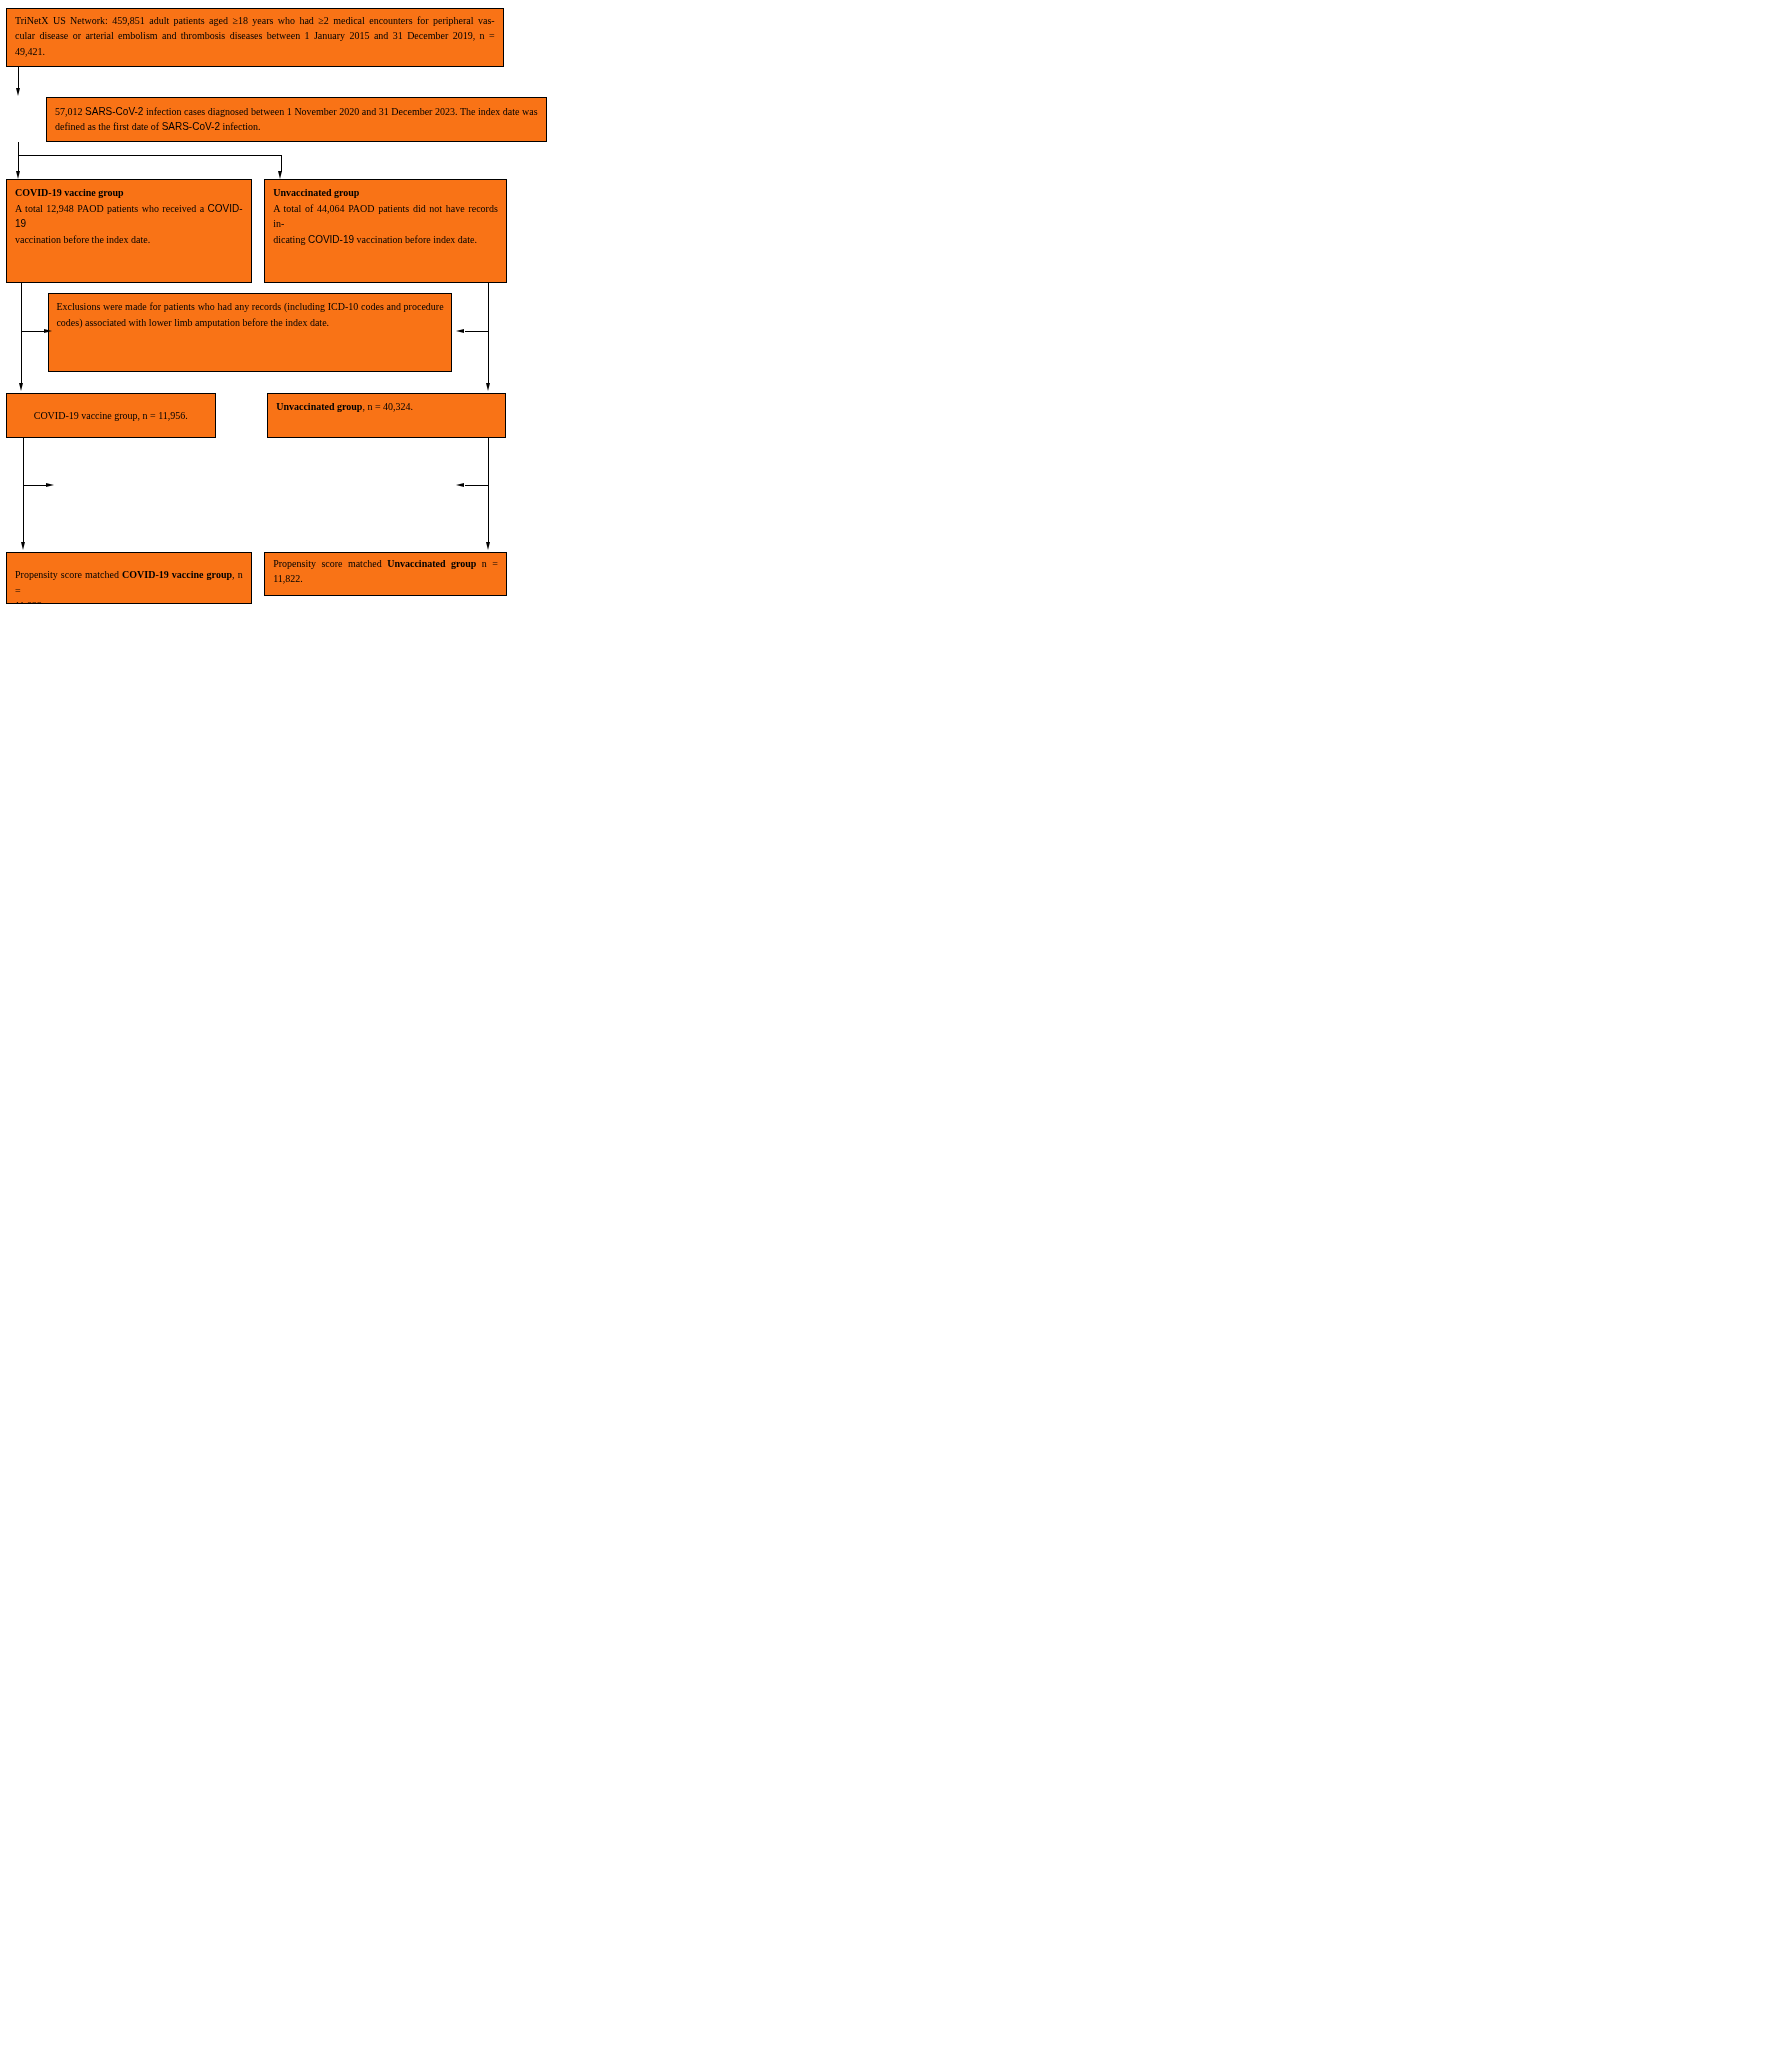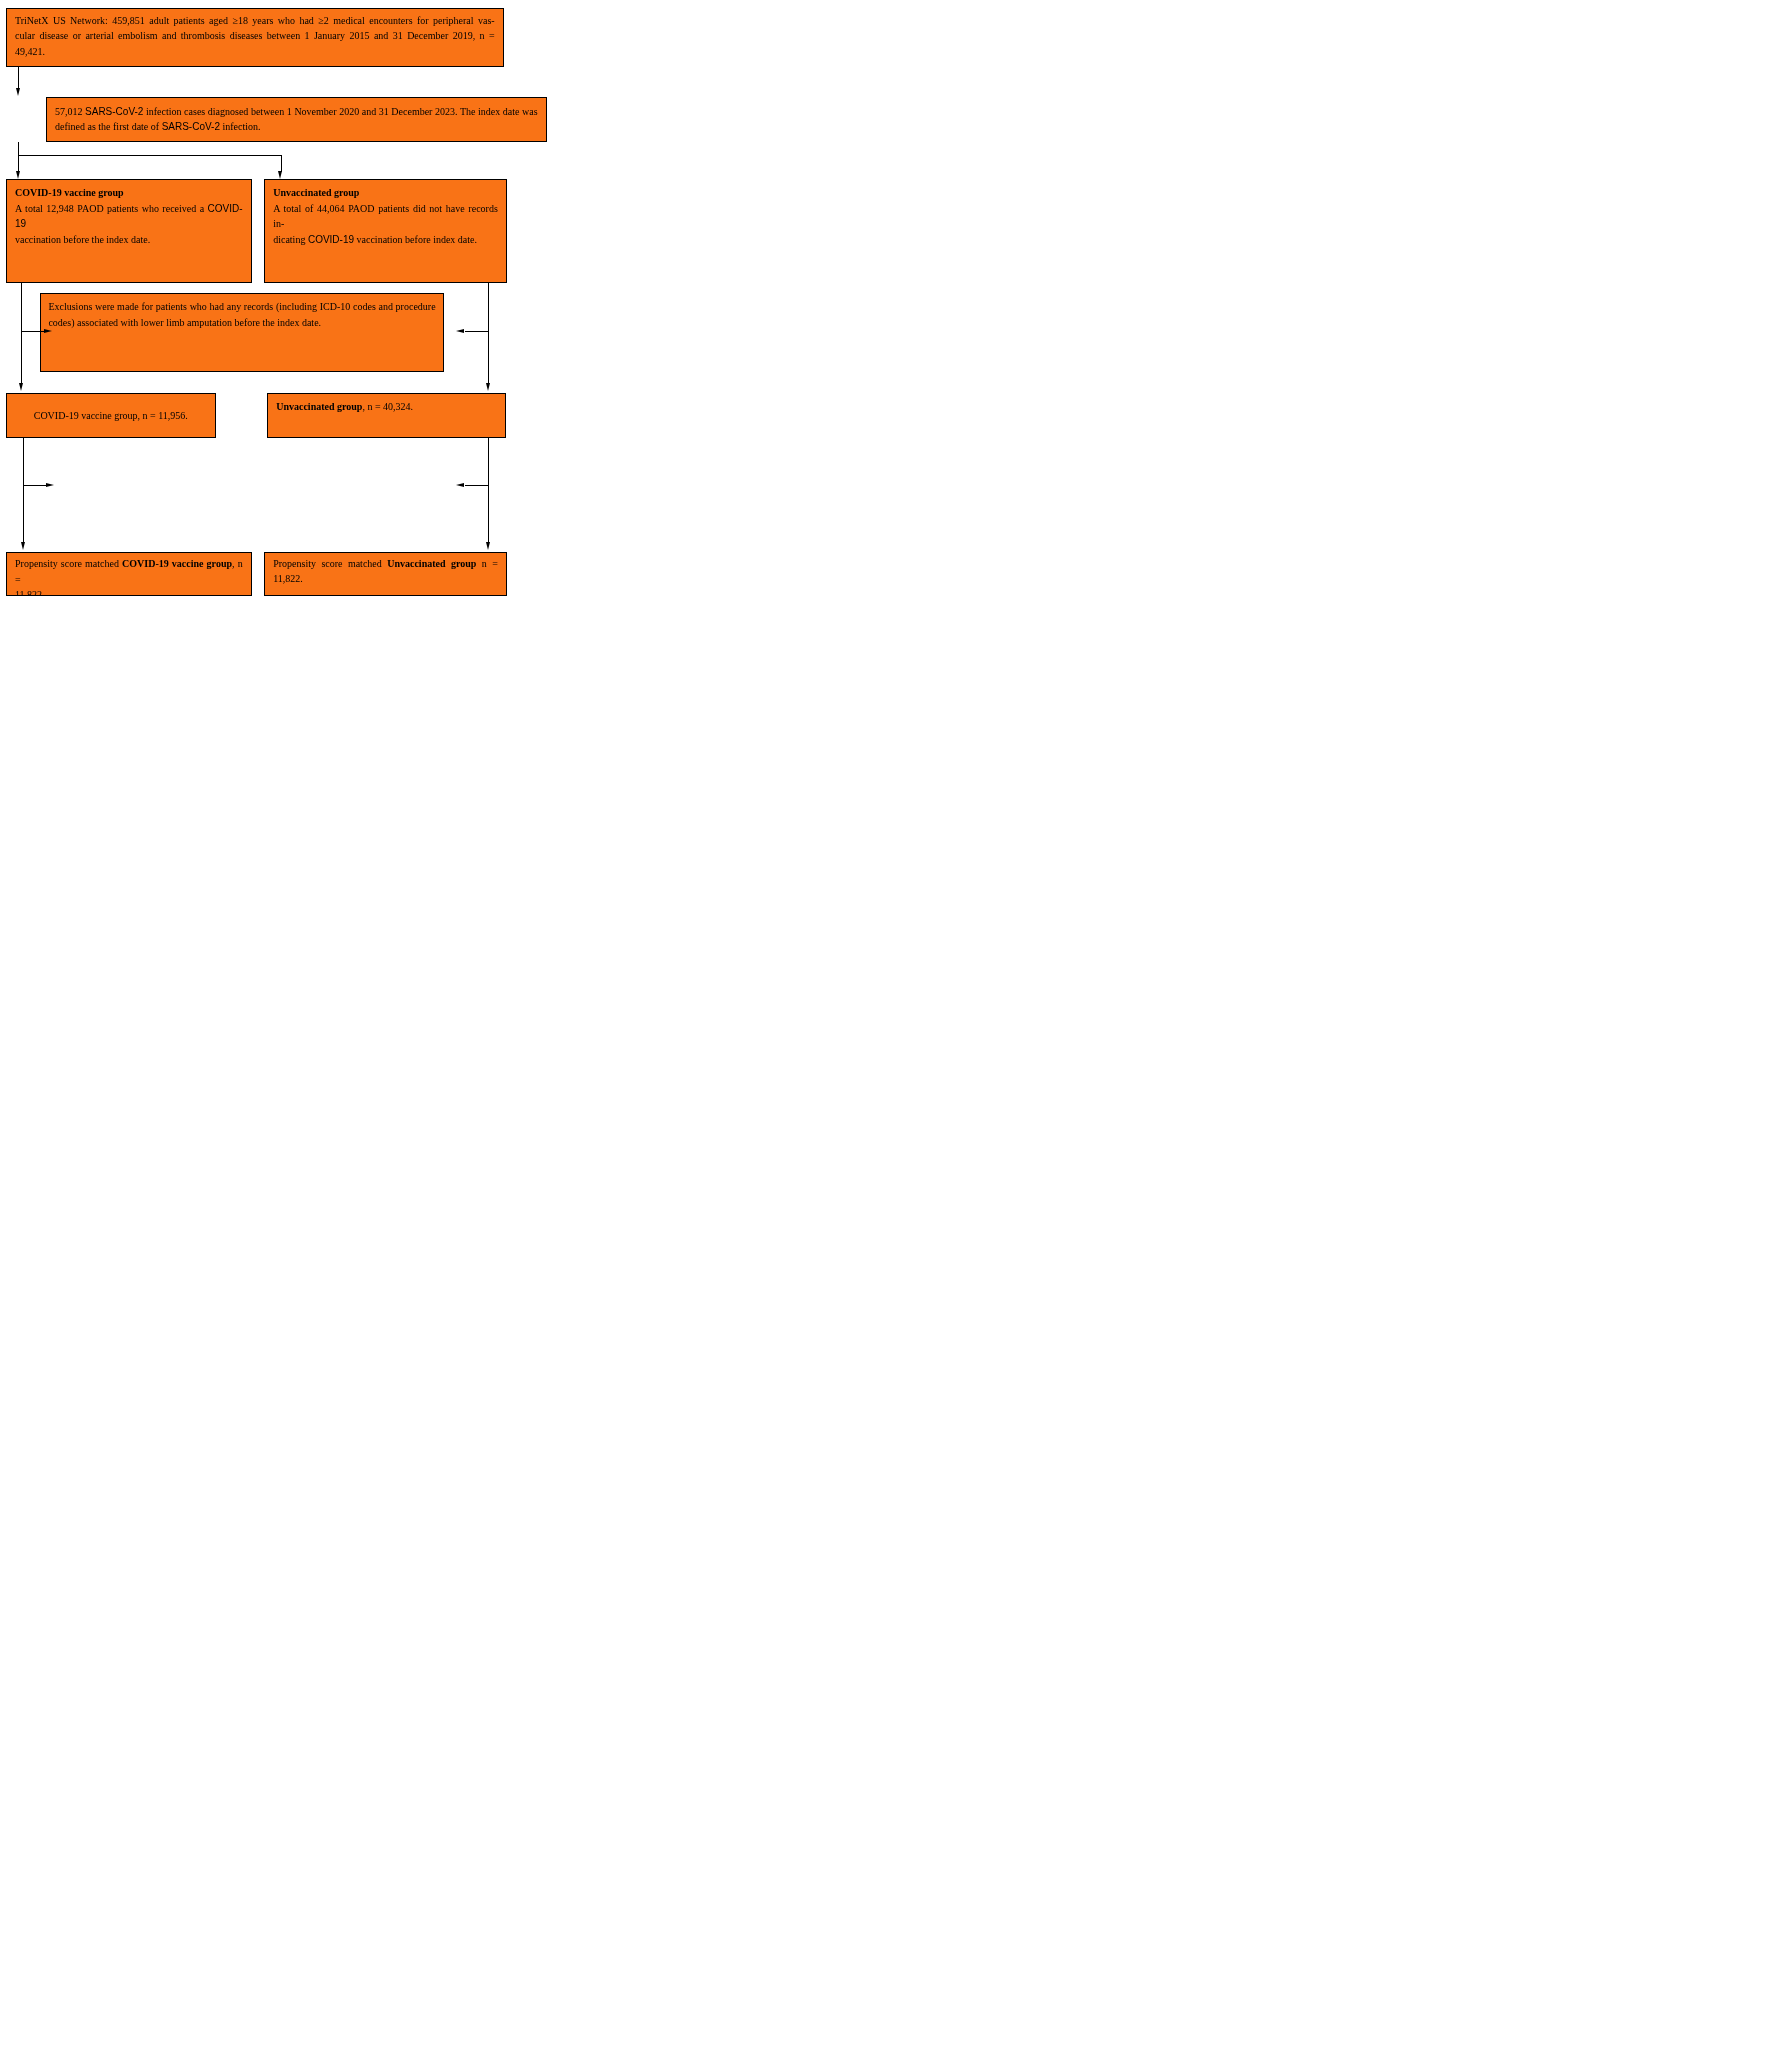--- a/index.html
+++ b/index.html
@@ -21,25 +21,25 @@
   .hline { position:absolute; height:0.8px; background:#000000; }
   .arr { position:absolute; width:0; height:0; }
   .arr.down  { border-left:2.9px solid transparent; border-right:2.9px solid transparent; border-top:8.2px solid #000000; }
   .arr.right { border-top:2.9px solid transparent; border-bottom:2.9px solid transparent; border-left:8.2px solid #000000; }
   .arr.left  { border-top:2.9px solid transparent; border-bottom:2.9px solid transparent; border-right:8.2px solid #000000; }
 
   #box-a { left:5.8px;  top:7.8px;   width:498px; height:59px; padding-top:4.1px; }
   #box-b { left:5.8px;  top:97px;  width:501px; height:45px; padding-top:5.8px;margin-left:40px; }
   #box-c { left:5.8px;  top:179px;  width:246px;  height:104px; }
   #box-d { left:264px; top:179px;  width:243px;  height:104px; }
-  #box-e { left:40px; top:293px;  width:404px;  height:79px; padding-left:7.4px; padding-right:7.4px; }
+  #box-e { left:48px; top:293px;  width:404px;  height:79px; padding-left:7.4px; padding-right:7.4px; }
   #box-f { left:5.8px;  top:393px;  width:210px;  height:45px; }
   #box-g { left:267px; top:393px;  width:239px;  height:45px; }
   #box-h { left:55px; top:454px; width:402px;  height:62px; }
-  #box-i { left:5.8px;  top:552px; width:246px;  height:44px; padding-top:3px; }
+  #box-i { left:5.8px;  top:552px; width:246px;  height:52px; padding-top:14px; }
   #box-j { left:264px; top:552px; width:243px;  height:44px; padding-top:2.5px; }
 </style>
 </head>
 <body>
 
 <div class="page">
 
   <div class="box" id="box-a">
       <div class="line justify"><span>TriNetX US Network: 459,851 adult patients aged ≥18 years who had ≥2 medical encounters for peripheral vas-</span></div>
       <div class="line justify"><span>cular disease or arterial embolism and thrombosis diseases between 1 January 2015 and 31 December 2019, n =</span></div>

